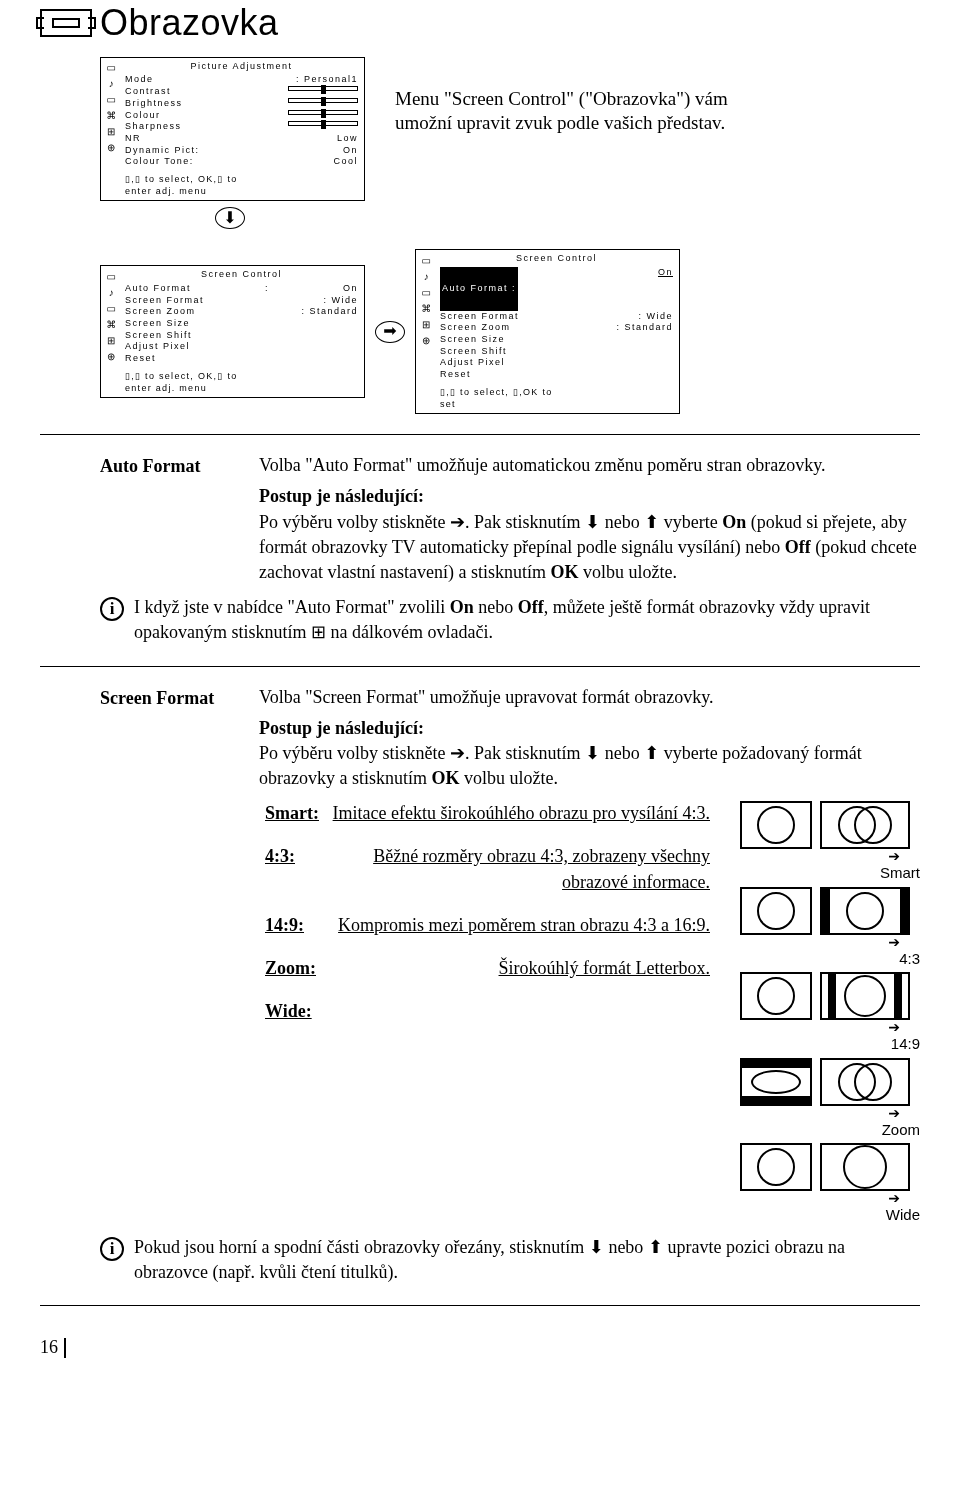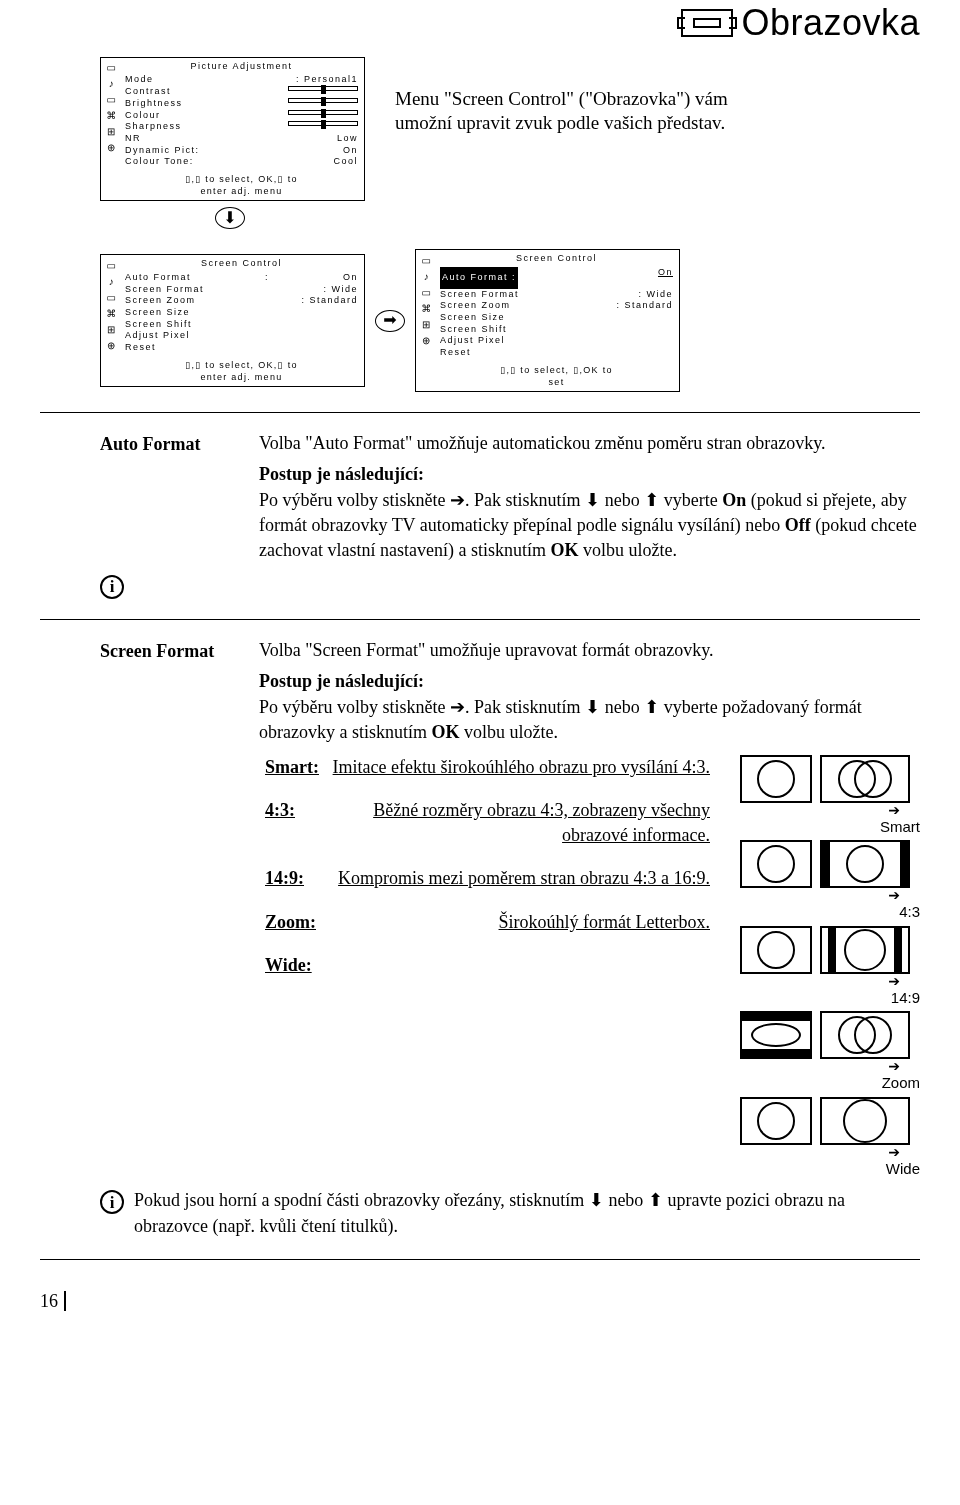--- a/index.html
+++ b/index.html
@@ -15,21 +15,20 @@
   }
   .page {
     padding: 0 40px 30px 40px;
     position: relative;
   }
   .title-row {
     display: flex;
     align-items: center;
     gap: 8px;
     margin-bottom: 10px;
-    justify-content: flex-end;
   }
   .title-icon {
     border: 2px solid #000;
     width: 52px;
     height: 28px;
     display: flex;
     align-items: center;
     justify-content: center;
     position: relative;
   }
@@ -86,21 +85,21 @@
   .osd-icons .mini {
     width: 14px; height: 12px;
     display:flex; align-items:center; justify-content:center;
     font-size:10px;
   }
   .osd-body { flex:1; padding:1px 2px; }
   .osd-title { margin-bottom:2px;text-align:center; }
   .osd-line { display:flex; justify-content:space-between; white-space:pre; }
   .osd-line .lbl { flex:0 0 auto; }
   .osd-line .val { flex:0 0 auto; }
-  .osd-hint { margin-top:6px; letter-spacing:1.3px; line-height:1.3;text-align:center; }
+  .osd-hint { margin-top:6px; letter-spacing:1.3px; line-height:1.3; }
   .osd-row {
     display:flex;
     align-items:center;
     gap: 10px;
     margin-top: 20px;
     margin-left: 60px;
   }
   .down-arrow-circle {
     width:30px; height:22px; border:1.5px solid #000; border-radius:50%;
     display:flex; align-items:center; justify-content:center;
@@ -190,21 +189,21 @@
   .ltr-bars::before{top:0;} .ltr-bars::after{bottom:0;}
   .tiny-arrow { font-size:14px; text-align:right; padding-right:20px; line-height:1; }
   .fmt-cap { margin-top:0;text-align:right; }
   .page-num {
     font-size:18px;
     margin-top:30px;
     padding-right:8px;
     display:flex; align-items:center; gap:6px;
   }
   .page-num .bar { display:inline-block; width:2px; height:20px; background:#000; }
-  .hl { background:#000; color:#fff; padding:5px 2px; }
+  .hl { background:#000; color:#fff; padding:16px 2px; }
   .slider { display:inline-block; width:70px; height:5px; border:1px solid #000; position:relative; vertical-align:middle;}
   .slider::after { content:""; position:absolute; left:32px; top:-2px; width:5px; height:9px; background:#000;}
   .glyph { display:inline-block; font-family: Arial, sans-serif; }
 </style>
 </head>
 <body>
 
 <div class="page">
 
   <div class="title-row">
@@ -304,20 +303,23 @@
       <div>Volba "Auto Format" umožňuje automatickou změnu poměru stran obrazovky.</div>
       <div class="proc-head">Postup je následující:</div>
       <div>
         <span>Po výběru volby stiskněte </span><span class="glyph">➔</span><span>. Pak stisknutím </span><span class="glyph">⬇</span><span> nebo </span><span class="glyph">⬆</span><span> vyberte </span><b>On</b><span> (pokud si přejete, aby formát obrazovky TV automaticky přepínal podle signálu vysílání) nebo </span><b>Off</b><span> (pokud chcete zachovat vlastní nastavení) a stisknutím </span><b>OK</b><span> volbu uložte.</span>
       </div>
     </div>
   </div>
 
   <div class="note-row">
     <div class="info-icon">i</div>
+    <div>
+      <span>I když jste v nabídce "Auto Format" zvolili </span><b>On</b><span> nebo </span><b>Off</b><span>, můžete ještě formát obrazovky vždy upravit opakovaným stisknutím </span><span class="glyph">⊞</span><span> na dálkovém ovladači.</span>
+    </div>
   </div>
 
   <hr class="sep">
 
   <div class="entry">
     <div class="label">Screen Format</div>
     <div class="desc">
       <div>Volba "Screen Format" umožňuje upravovat formát obrazovky.</div>
       <div class="proc-head">Postup je následující:</div>
       <div>

